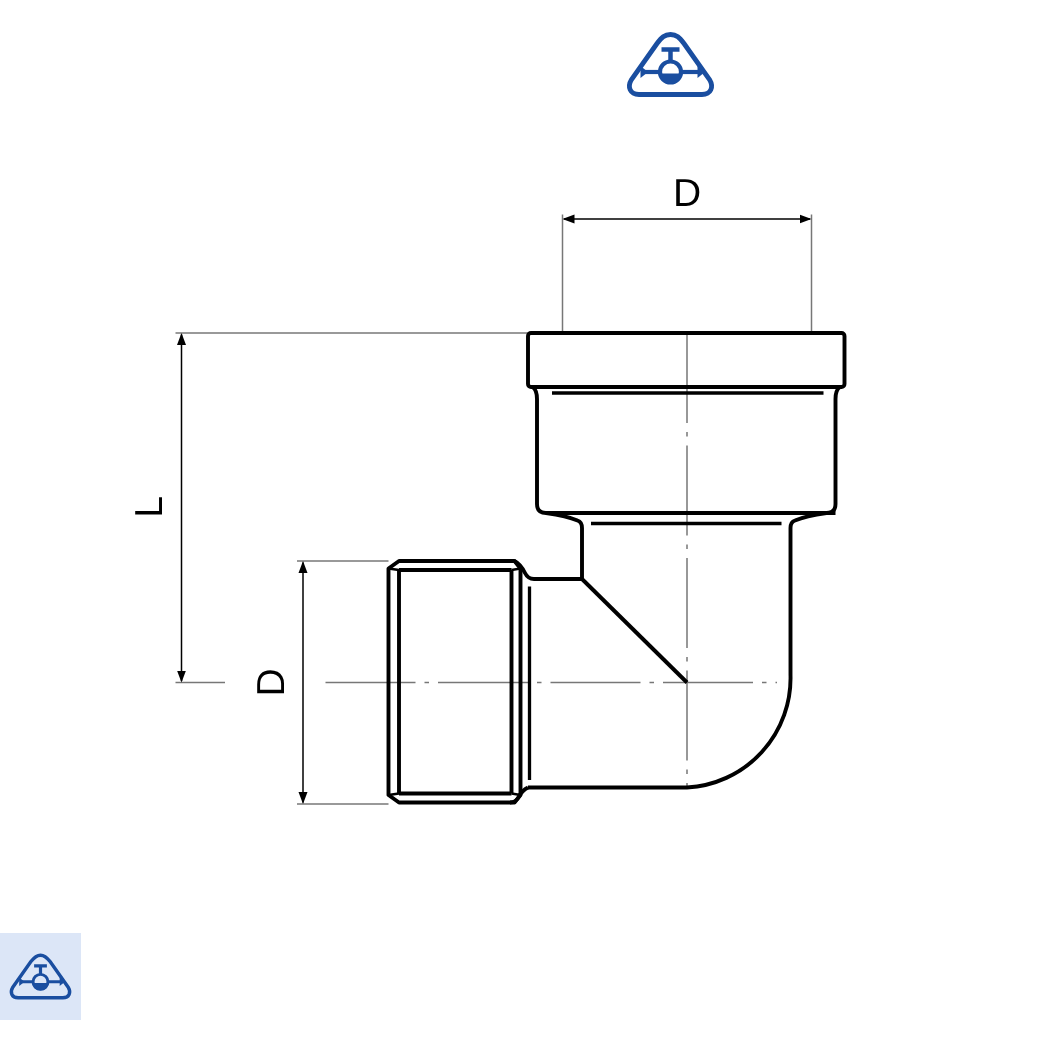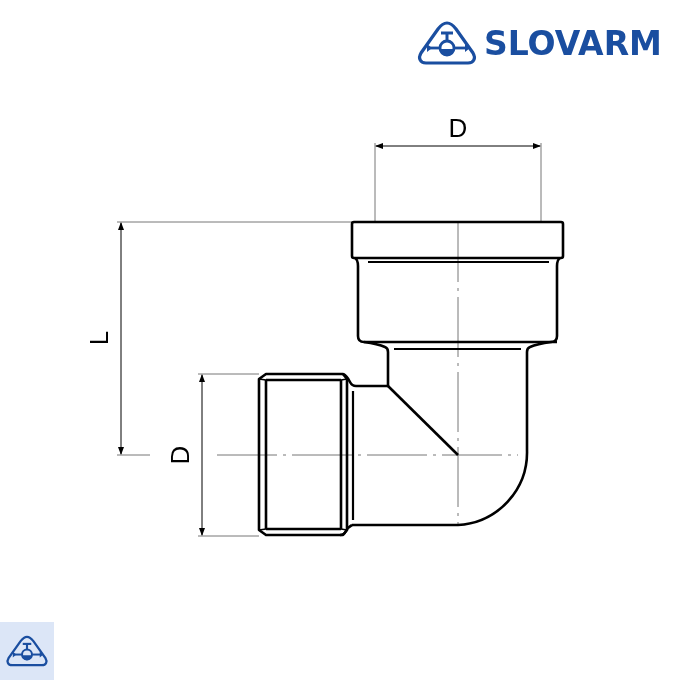--- a/index.html
+++ b/index.html
@@ -18,21 +18,20 @@
     <path d="M31 3 C27 3 25 5 22 9 L5 33 C2 38 4 43 10 43 L52 43 C58 43 60 38 57 33 L40 9 C37 5 35 3 31 3 Z" fill="none" stroke="#1a4ea0" stroke-width="3.2"></path>
     <line x1="25" y1="13" x2="37" y2="13" stroke="#1a4ea0" stroke-width="3"></line>
     <line x1="31" y1="13" x2="31" y2="21" stroke="#1a4ea0" stroke-width="3"></line>
     <circle cx="31" cy="28" r="7" fill="none" stroke="#1a4ea0" stroke-width="2.8"></circle>
     <path d="M24 29 A7 7 0 0 0 38 29 Z" fill="#1a4ea0"></path>
     <line x1="12" y1="28" x2="24" y2="28" stroke="#1a4ea0" stroke-width="2.8"></line>
     <line x1="38" y1="28" x2="50" y2="28" stroke="#1a4ea0" stroke-width="2.8"></line>
     <path d="M11 24 L16 28 L11 32 Z" fill="#1a4ea0"></path>
     <path d="M49 24 L54 28 L49 32 Z" fill="#1a4ea0"></path>
   </svg>
-  <span class="logo-text">SLOVARM</span>
 </div>
 
 <svg class="drawing" width="700" height="700" viewBox="0 0 700 700">
   <defs>
     <marker id="arr" markerWidth="8" markerHeight="8" refX="7" refY="4" orient="auto-start-reverse" markerUnits="userSpaceOnUse">
       <path d="M0 1 L8 4 L0 7 Z" fill="#000"></path>
     </marker>
   </defs>
 
   <g>

